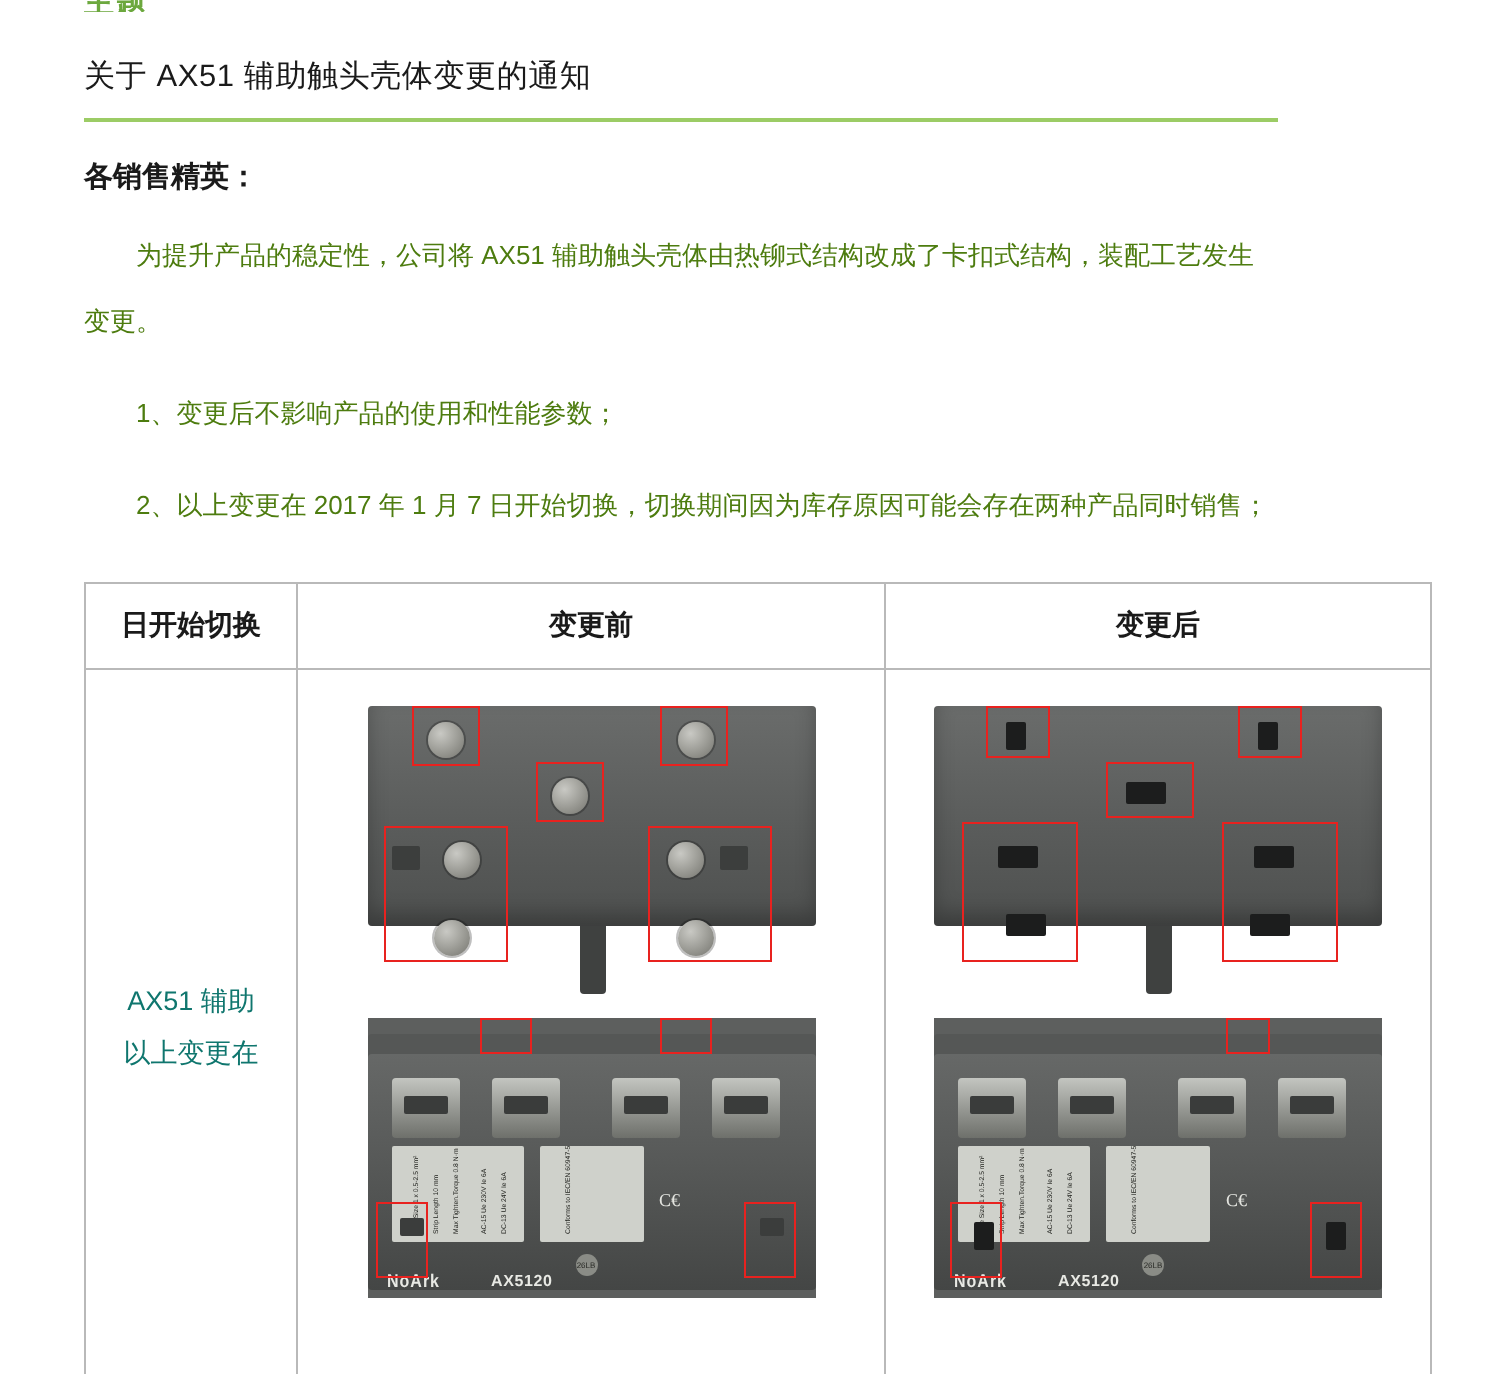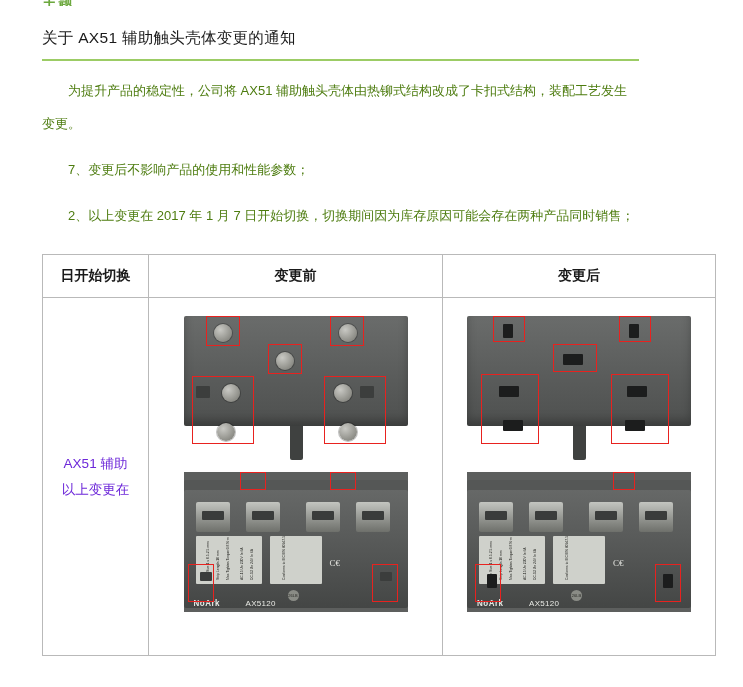--- a/index.html
+++ b/index.html
@@ -84,21 +84,21 @@
     font-size: 14px;
     font-weight: bold;
     color: #1a1a1a;
   }
   .col-item { width: 105px; }
   .col-before { width: 293px; }
   .col-after { width: 272px; }
   .row-label {
     font-size: 13.5px;
     line-height: 26px;
-    color: #6d28d9;
+    color: #0f766e;
   }
   .cell-body {
     height: 345px;
     position: relative;
   }
   .photo-stack {
     position: relative;
     width: 100%;
     height: 345px;
   }
@@ -224,21 +224,21 @@
     font-size: 8px;
     font-weight: bold;
     color: #e8e9e4;
     letter-spacing: 0.5px;
     transform: scaleY(1.15);
   }
   .model {
     position: absolute;
     bottom: 4px;
     font-size: 8px;
-    font-weight: normal;
+    font-weight: bold;
     color: #e8e9e4;
     letter-spacing: 0.3px;
   }
   .ce {
     position: absolute;
     font-size: 9px;
     color: #e3e4df;
     font-family: "Liberation Serif", serif;
   }
   .roundmark {
@@ -261,23 +261,24 @@
 </head>
 <body>
 
 <div class="page">
 
   <div class="topic-line">主题</div>
 
   <h1 class="doc-title">关于 AX51 辅助触头壳体变更的通知</h1>
   <div class="title-rule"></div>
 
+  <p class="salutation">各销售精英：</p>
 
   <p class="para">为提升产品的稳定性，公司将 AX51 辅助触头壳体由热铆式结构改成了卡扣式结构，装配工艺发生变更。</p>
-  <p class="para">7、变更后不影响产品的使用和性能参数；</p>
+  <p class="para">1、变更后不影响产品的使用和性能参数；</p>
   <p class="para">2、以上变更在 2017 年 1 月 7 日开始切换，切换期间因为库存原因可能会存在两种产品同时销售；</p>
 
   <div class="table-wrap">
     <table class="change-table">
       <thead>
         <tr>
           <th class="col-item">日开始切换</th>
           <th class="col-before">变更前</th>
           <th class="col-after">变更后</th>
         </tr>

